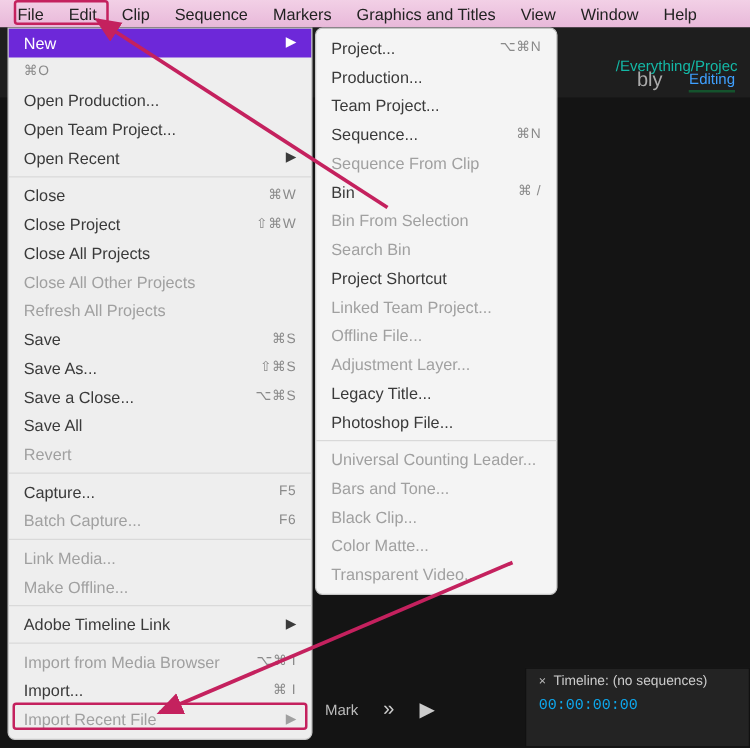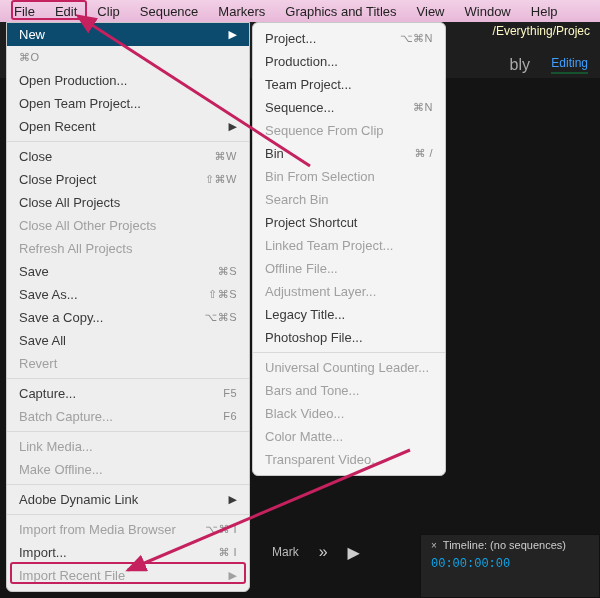--- a/index.html
+++ b/index.html
@@ -1,37 +1,37 @@
 <!DOCTYPE html>
 <html><head>
 <meta charset="utf-8">
 <style>
   * { box-sizing: border-box; margin: 0; padding: 0; font-family: -apple-system, "Helvetica Neue", Arial, sans-serif; }
   body { width: 600px; height: 598px; overflow: hidden; background: #1a1a1a; position: relative; }
   .menubar { height: 22px; background: linear-gradient(#f2d0e6, #e8b8d9); display: flex; align-items: center; padding: 0 4px; font-size: 13px; color: #222; gap: 0; }
   .menubar .mb-item { padding: 2px 10px; cursor: default; }
   .dark-header { position: absolute; top: 22px; left: 0; right: 0; height: 56px; background: #1e1e1e; color: #bbb; }
-  .dark-header .breadcrumb { position: absolute; right: 10px; top: 2px; font-size: 12px; color: #fef9c3; padding-left: 16px; }
+  .dark-header .breadcrumb { position: absolute; right: 10px; top: 24px; font-size: 12px; color: #14b8a6; padding-left: 16px; }
   .dark-header .tab-right { position: absolute; right: 12px; top: 34px; font-size: 12px; color: #3fa0ff; border-bottom: 2px solid #14532d; padding-bottom: 2px; }
   .dark-header .tab-right2 { position: absolute; right: 70px; top: 34px; font-size: 16px; color: #aaa; }
   .dark-body { position: absolute; top: 78px; left: 0; right: 0; bottom: 0; background: #141414; }
   .file-menu { position: absolute; top: 22px; left: 6px; width: 244px; background: #eeeeee; border: 1px solid #c8c8c8; border-radius: 0 0 6px 6px; font-size: 13px; color: #3a3a3a; padding-bottom: 4px; z-index: 20; }
   .menu-row { display: flex; align-items: center; justify-content: space-between; padding: 3px 12px; line-height: 17px; }
-  .menu-row.hot { background: #0c4a6e; color: #fff; }
+  .menu-row.hot { background: #6d28d9; color: #fff; }
   .menu-row.dim { color: #a0a0a0; }
   .menu-row .arrow { font-size: 11px; }
   .menu-row .short { font-size: 11px; color: #8a8a8a; letter-spacing: 0.5px; }
   .sep { height: 1px; background: #d9d9d9; margin: 3px 0; }
   .sub-menu { position: absolute; top: 22px; left: 252px; width: 194px; background: #f4f4f4; border: 1px solid #c8c8c8; border-radius: 6px; font-size: 13px; color: #3a3a3a; padding: 4px 0; z-index: 19; }
   .highlight-box { position: absolute; border: 2px solid #c4215e; border-radius: 3px; pointer-events: none; z-index: 40; }
   .arrow-svg { position: absolute; z-index: 41; pointer-events: none; }
   .timeline-panel { position: absolute; right: 0; bottom: 0; width: 180px; height: 64px; background: #232323; border: 1px solid #111; }
   .timeline-hdr { font-size: 11px; color: #ccc; padding: 4px 10px; display: flex; align-items: center; gap: 6px; }
   .timecode { font-size: 12px; color: #0ea5e9; padding: 2px 10px; font-family: "Courier New", monospace; }
-  .play-area { position: absolute; left: 260px; bottom: 16px; width: 150px; height: 60px; display: flex; align-items: center; gap: 20px; color: #bbb; font-size: 12px; margin-left: 12px; }
+  .play-area { position: absolute; left: 260px; bottom: 0; width: 150px; height: 60px; display: flex; align-items: center; gap: 20px; color: #bbb; font-size: 12px; }
   .play-icon { color: #ccc; font-size: 16px; }
   .close-x { font-size: 10px; color: #bbb; }
 </style>
 </head>
 <body>
 
 <div class="menubar">
     <span class="mb-item">File</span>
     <span class="mb-item">Edit</span>
     <span class="mb-item">Clip</span>
@@ -88,21 +88,21 @@
     </div>
     <div class="menu-row">
       <span>Save</span>
       <span class="short">⌘S</span>
     </div>
     <div class="menu-row">
       <span>Save As...</span>
       <span class="short">⇧⌘S</span>
     </div>
     <div class="menu-row">
-      <span>Save a Copy...</span>
+      <span>Save a Close...</span>
       <span class="short">⌥⌘S</span>
     </div>
     <div class="menu-row">
       <span>Save All</span>
     </div>
     <div class="menu-row dim">
       <span>Revert</span>
     </div>
     <div class="sep"></div>
     <div class="menu-row">
@@ -115,21 +115,21 @@
     </div>
     <div class="sep"></div>
     <div class="menu-row dim">
       <span>Link Media...</span>
     </div>
     <div class="menu-row dim">
       <span>Make Offline...</span>
     </div>
     <div class="sep"></div>
     <div class="menu-row">
-      <span>Adobe Dynamic Link</span>
+      <span>Adobe Timeline Link</span>
       <span class="arrow">▶</span>
     </div>
     <div class="sep"></div>
     <div class="menu-row dim">
       <span>Import from Media Browser</span>
       <span class="short">⌥⌘ I</span>
     </div>
     <div class="menu-row">
       <span>Import...</span>
       <span class="short">⌘ I</span>
@@ -186,21 +186,21 @@
       <span>Photoshop File...</span>
     </div>
     <div class="sep"></div>
     <div class="menu-row dim">
       <span>Universal Counting Leader...</span>
     </div>
     <div class="menu-row dim">
       <span>Bars and Tone...</span>
     </div>
     <div class="menu-row dim">
-      <span>Black Video...</span>
+      <span>Black Clip...</span>
     </div>
     <div class="menu-row dim">
       <span>Color Matte...</span>
     </div>
     <div class="menu-row dim">
       <span>Transparent Video...</span>
     </div>
   </div>
 
 <div class="play-area">

